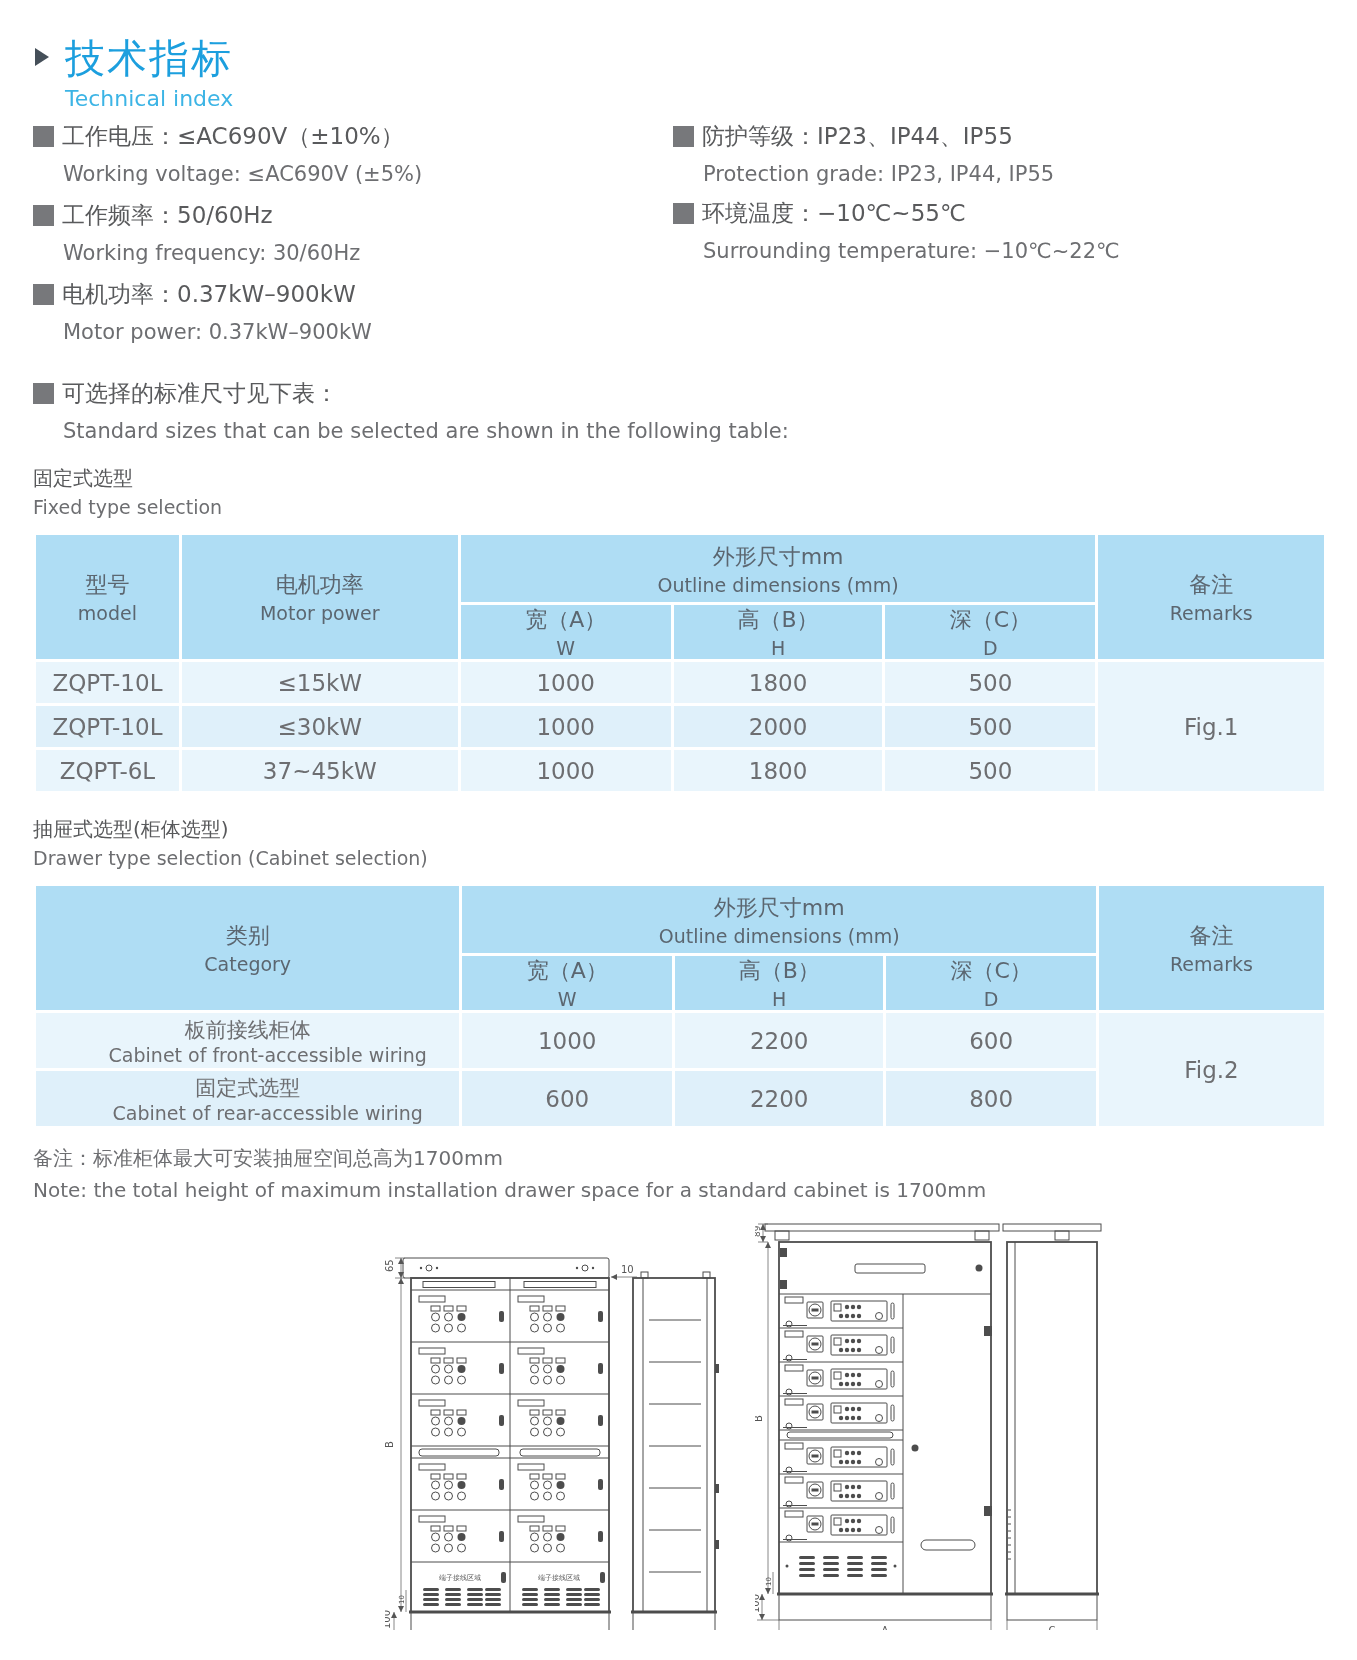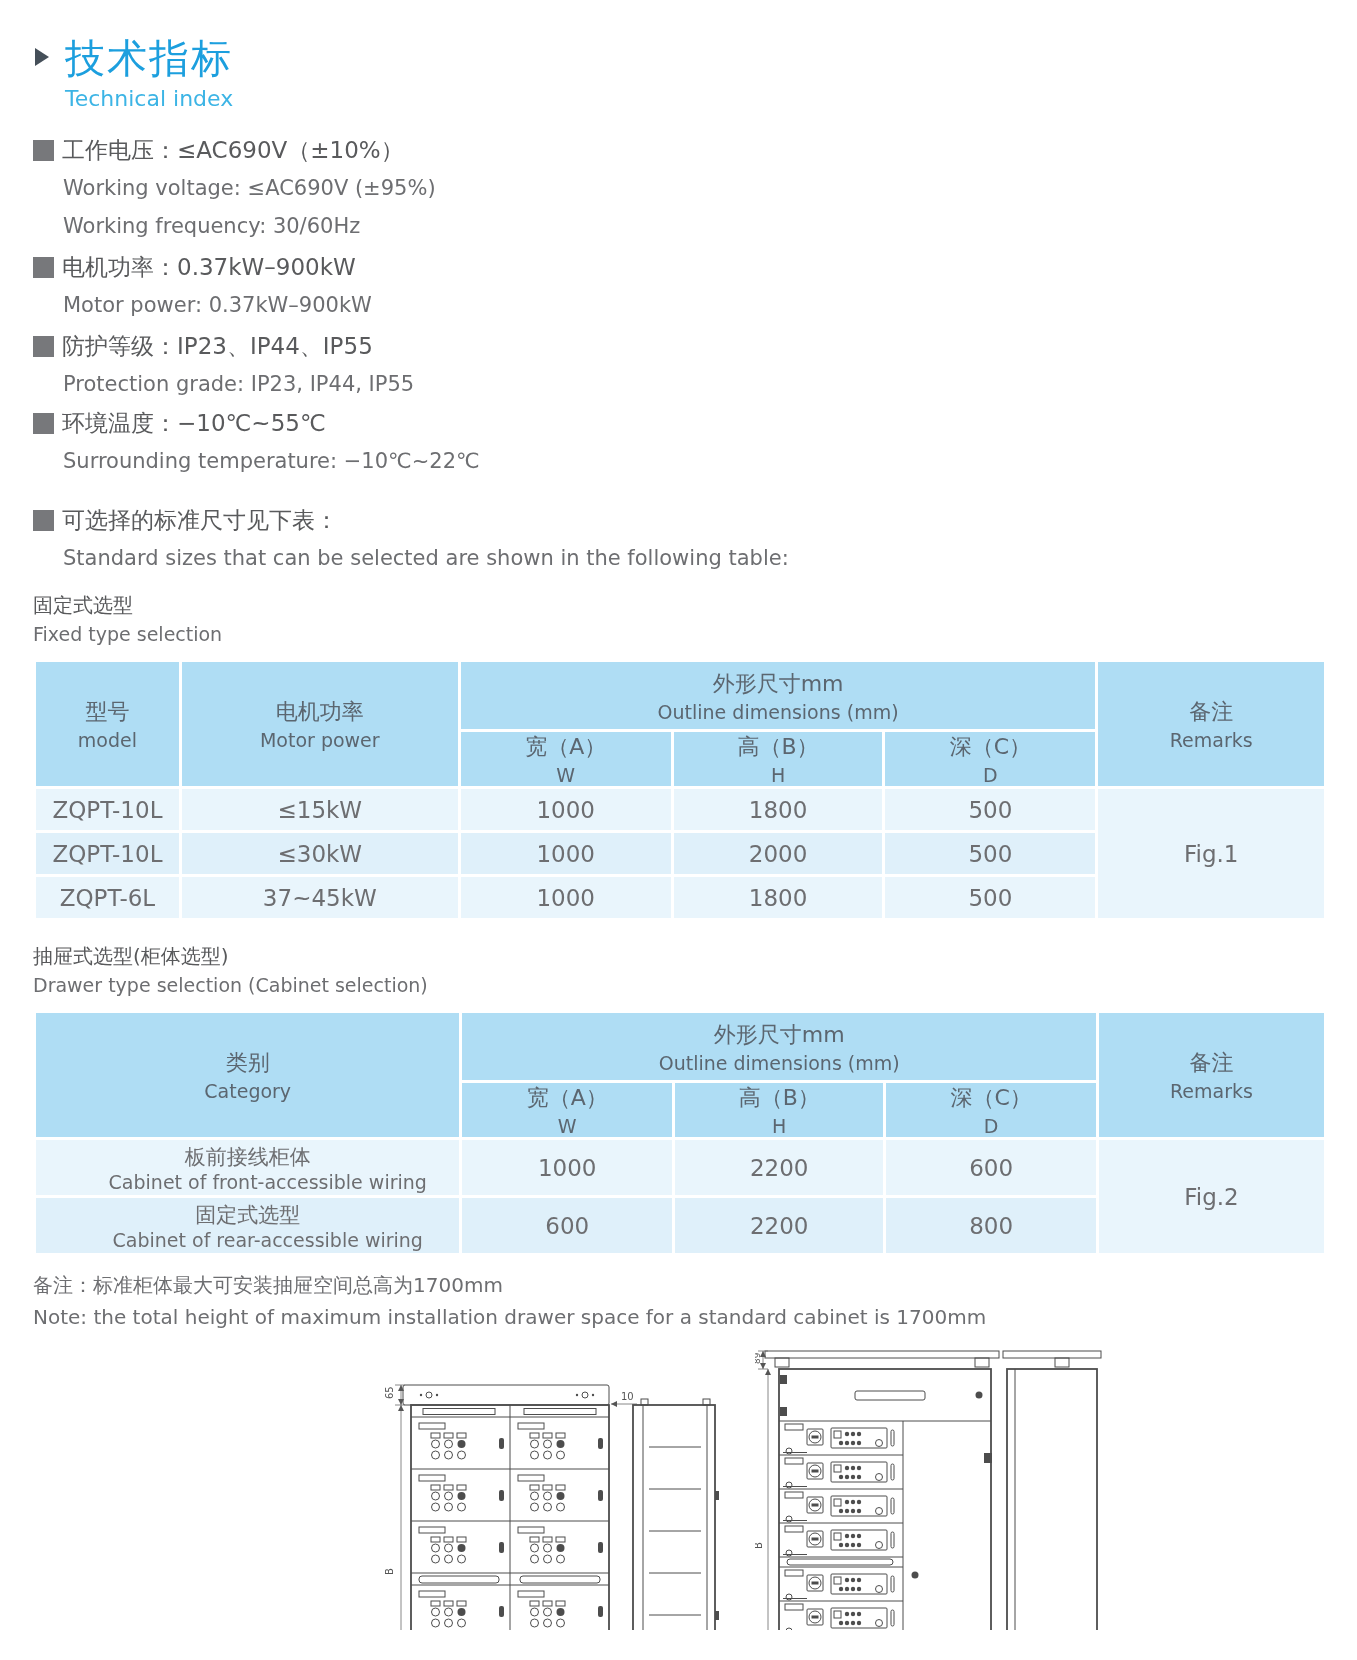--- a/index.html
+++ b/index.html
@@ -6,21 +6,21 @@
   body { background:#ffffff; font-family:"DejaVu Sans","Liberation Sans",sans-serif; }
   .page { position:relative; width:1357px; height:1630px; background:#fff; overflow:hidden; padding:36px 0 0 33px; color:#6d6e71; }
 
   
   .hdr-row { display:flex; align-items:flex-start; }
   .hdr-arrow { width:0; height:0; border-left:14px solid #454f59; border-top:9px solid transparent; border-bottom:9px solid transparent; margin:12px 16px 0 2px; }
   .title-zh { font-size:40px; color:#1c9fde; letter-spacing:2px; line-height:1.1; }
   .title-en { font-size:22px; color:#3cb4e5; margin:6px 0 0 32px; }
 
   
-  .specs { display:flex; margin-top:24px;flex-direction:column; }
+  .specs { display:flex; margin-top:10px; }
   .spec-col-left { width:640px; }
   .spec-col-right { width:620px; }
   .spec-item { margin-bottom:12px; }
   .spec-zh { display:flex; align-items:center; font-size:23px; color:#595a5c; }
   .bullet { width:21px; height:21px; background:#77787b; margin-right:8px; flex:0 0 auto; }
   .spec-en { font-size:21px; color:#6d6e71; margin:10px 0 2px 30px; }
   .spec-col-left .spec-item { margin-bottom:14px; }
   .intro-item { margin-top:20px; }
 
   
@@ -75,23 +75,27 @@
   </div>
   <div class="title-en">Technical index</div>
 
   <div class="specs">
     <div class="spec-col-left">
       <div class="spec-item">
         <div class="spec-zh">
             <span class="bullet"></span>
             <span>工作电压：≤AC690V（±10%）</span>
           </div>
-        <div class="spec-en">Working voltage: ≤AC690V (±95%)</div>
+        <div class="spec-en">Working voltage: ≤AC690V (±5%)</div>
       </div>
       <div class="spec-item">
+        <div class="spec-zh">
+            <span class="bullet"></span>
+            <span>工作频率：50/60Hz</span>
+          </div>
         <div class="spec-en">Working frequency: 30/60Hz</div>
       </div>
       <div class="spec-item">
         <div class="spec-zh">
             <span class="bullet"></span>
             <span>电机功率：0.37kW–900kW</span>
           </div>
         <div class="spec-en">Motor power: 0.37kW–900kW</div>
       </div>
     </div>

